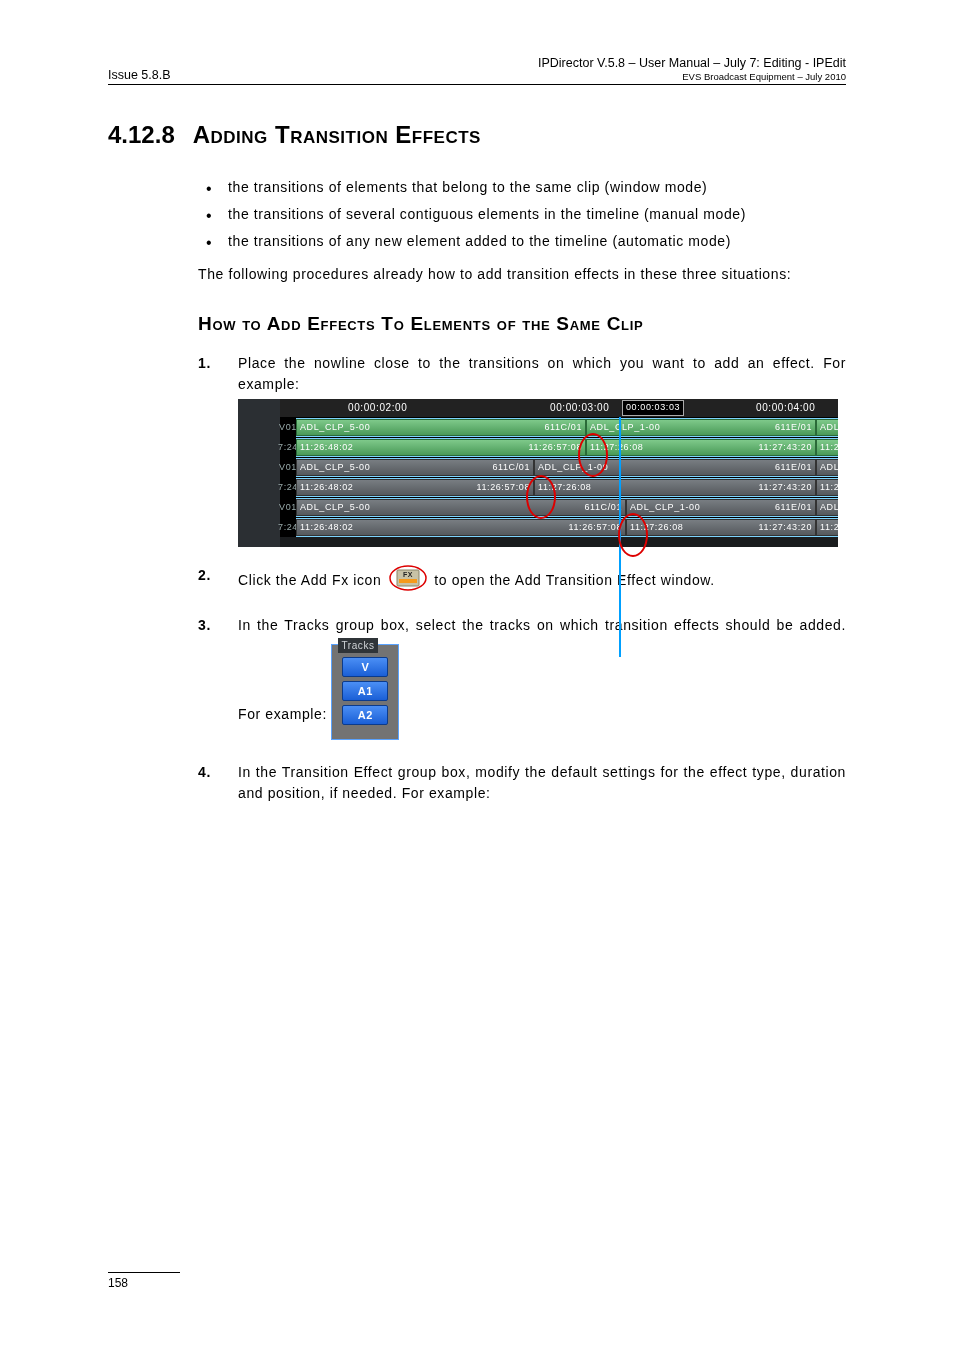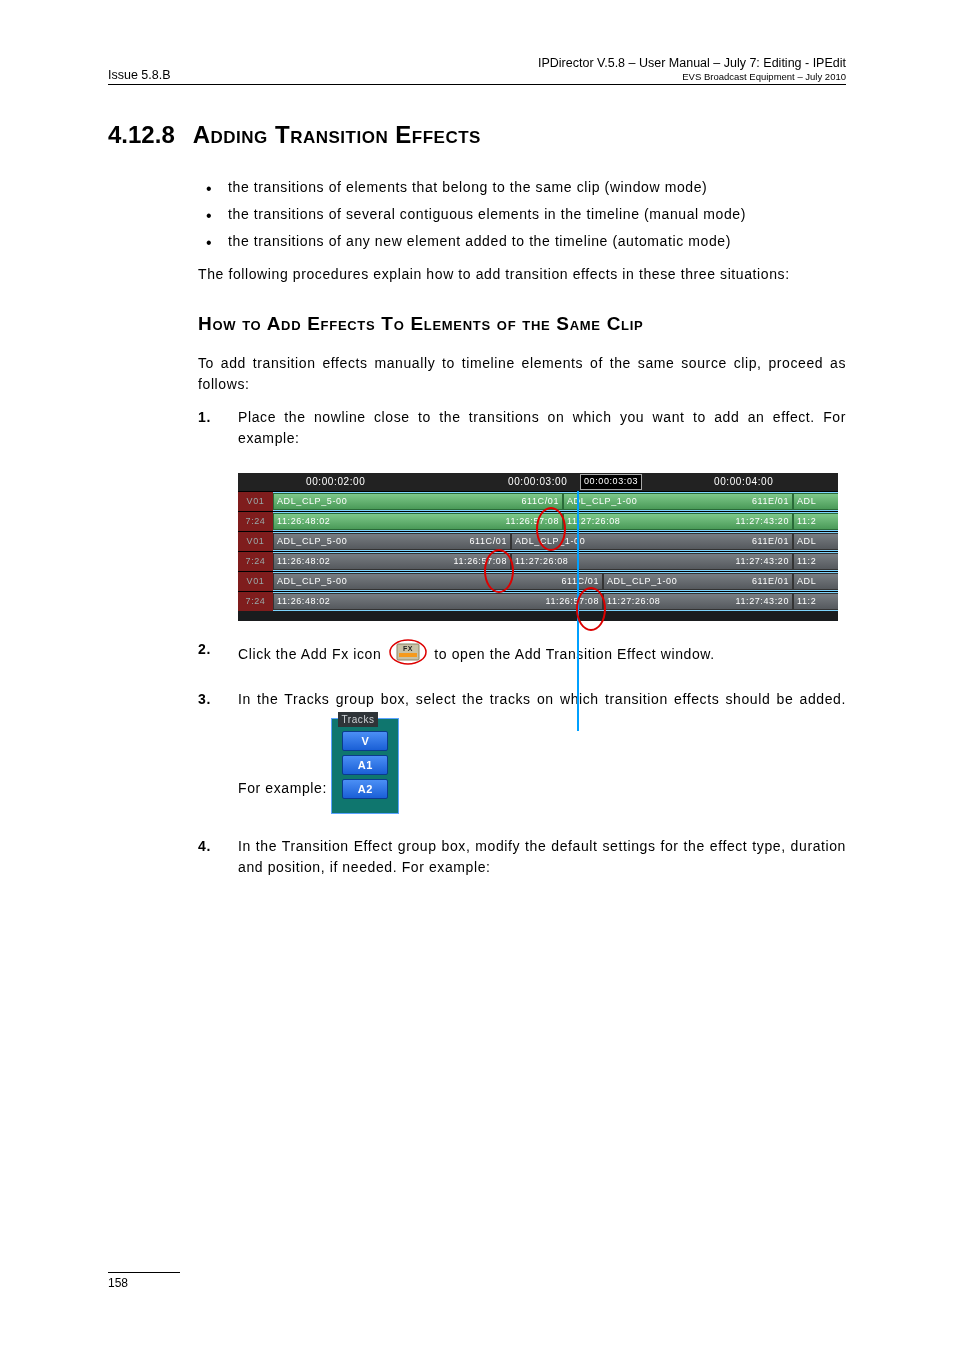--- a/index.html
+++ b/index.html
@@ -80,23 +80,24 @@
     left: 0;
     font-weight: 700;
   }
   .step-inline { display: inline; }
   .fx-icon {
     display: inline-block;
     vertical-align: middle;
     margin: 0 3px;
   }
   .timeline-figure {
-    margin: 24px 0 4px 0;
+    margin: 4px 0 4px 0;
     background: #2b2f33;
     width: 600px;
+    padding-left: 42px;
   }
   .ruler {
     background: #222;
     color: #fff;
     font-size: 10px;
     height: 18px;
     position: relative;
   }
   .ruler span { position: absolute; top: 1px; }
   .marker-box {
@@ -111,22 +112,22 @@
   .nowline {
     position: absolute;
     top: 0;
     width: 2px;
     background: #00a0ff;
     z-index: 5;
   }
   .tl-body { position: relative; }
   .track-row { display: flex; height: 20px; position: relative; }
   .track-lbl {
-    width: 35px;
-    background: #7f1d1d;
+    width: 16px;
+    background: #000000;
     color: #9aa;
     font-size: 9px;
     display: flex;
     align-items: center;
     justify-content: center;
     border-top: 1px solid #000;
   }
   .track-lane {
     flex: 1;
     position: relative;
@@ -151,21 +152,21 @@
   .ring1, .ring2, .ring3 {
     position: absolute;
     border: 2px solid #d00;
     border-radius: 50%;
     z-index: 6;
     pointer-events: none;
   }
   .tracks-box {
     margin: 8px 0 4px 0;
     display: inline-block;
-    background: #0f766e;
+    background: #737373;
     border: 1px solid #5aa3ff;
     padding: 8px 10px 10px 10px;
     position: relative;
   }
   .tracks-box .lgd {
     position: absolute;
     top: -7px;
     left: 6px;
     background: #2f3438;
     color: #cfd3d6;
@@ -214,25 +215,24 @@
 
 <div class="content">
 
 
   <ul class="bullets">
     <li>the transitions of elements that belong to the same clip (window mode)</li>
     <li>the transitions of several contiguous elements in the timeline (manual mode)</li>
     <li>the transitions of any new element added to the timeline (automatic mode)</li>
   </ul>
 
-  <p class="para">The following procedures explain how to add transition effects in these three situations:</p>
+  <p class="para">The following procedures already how to add transition effects in these three situations:</p>
 
   <h2 class="sub">How to Add Effects To Elements of the Same Clip</h2>
 
-  <p class="para">To add transition effects manually to timeline elements of the same source clip, proceed as follows:</p>
 
   <ol class="steps">
 
     <li>
       <span>Place the nowline close to the transitions on which you want to add an effect. For example:</span>
 
       <div class="timeline-figure">
         <div class="ruler">
           <span style="left:68px">00:00:02:00</span>
           <span style="left:270px">00:00:03:00</span>

